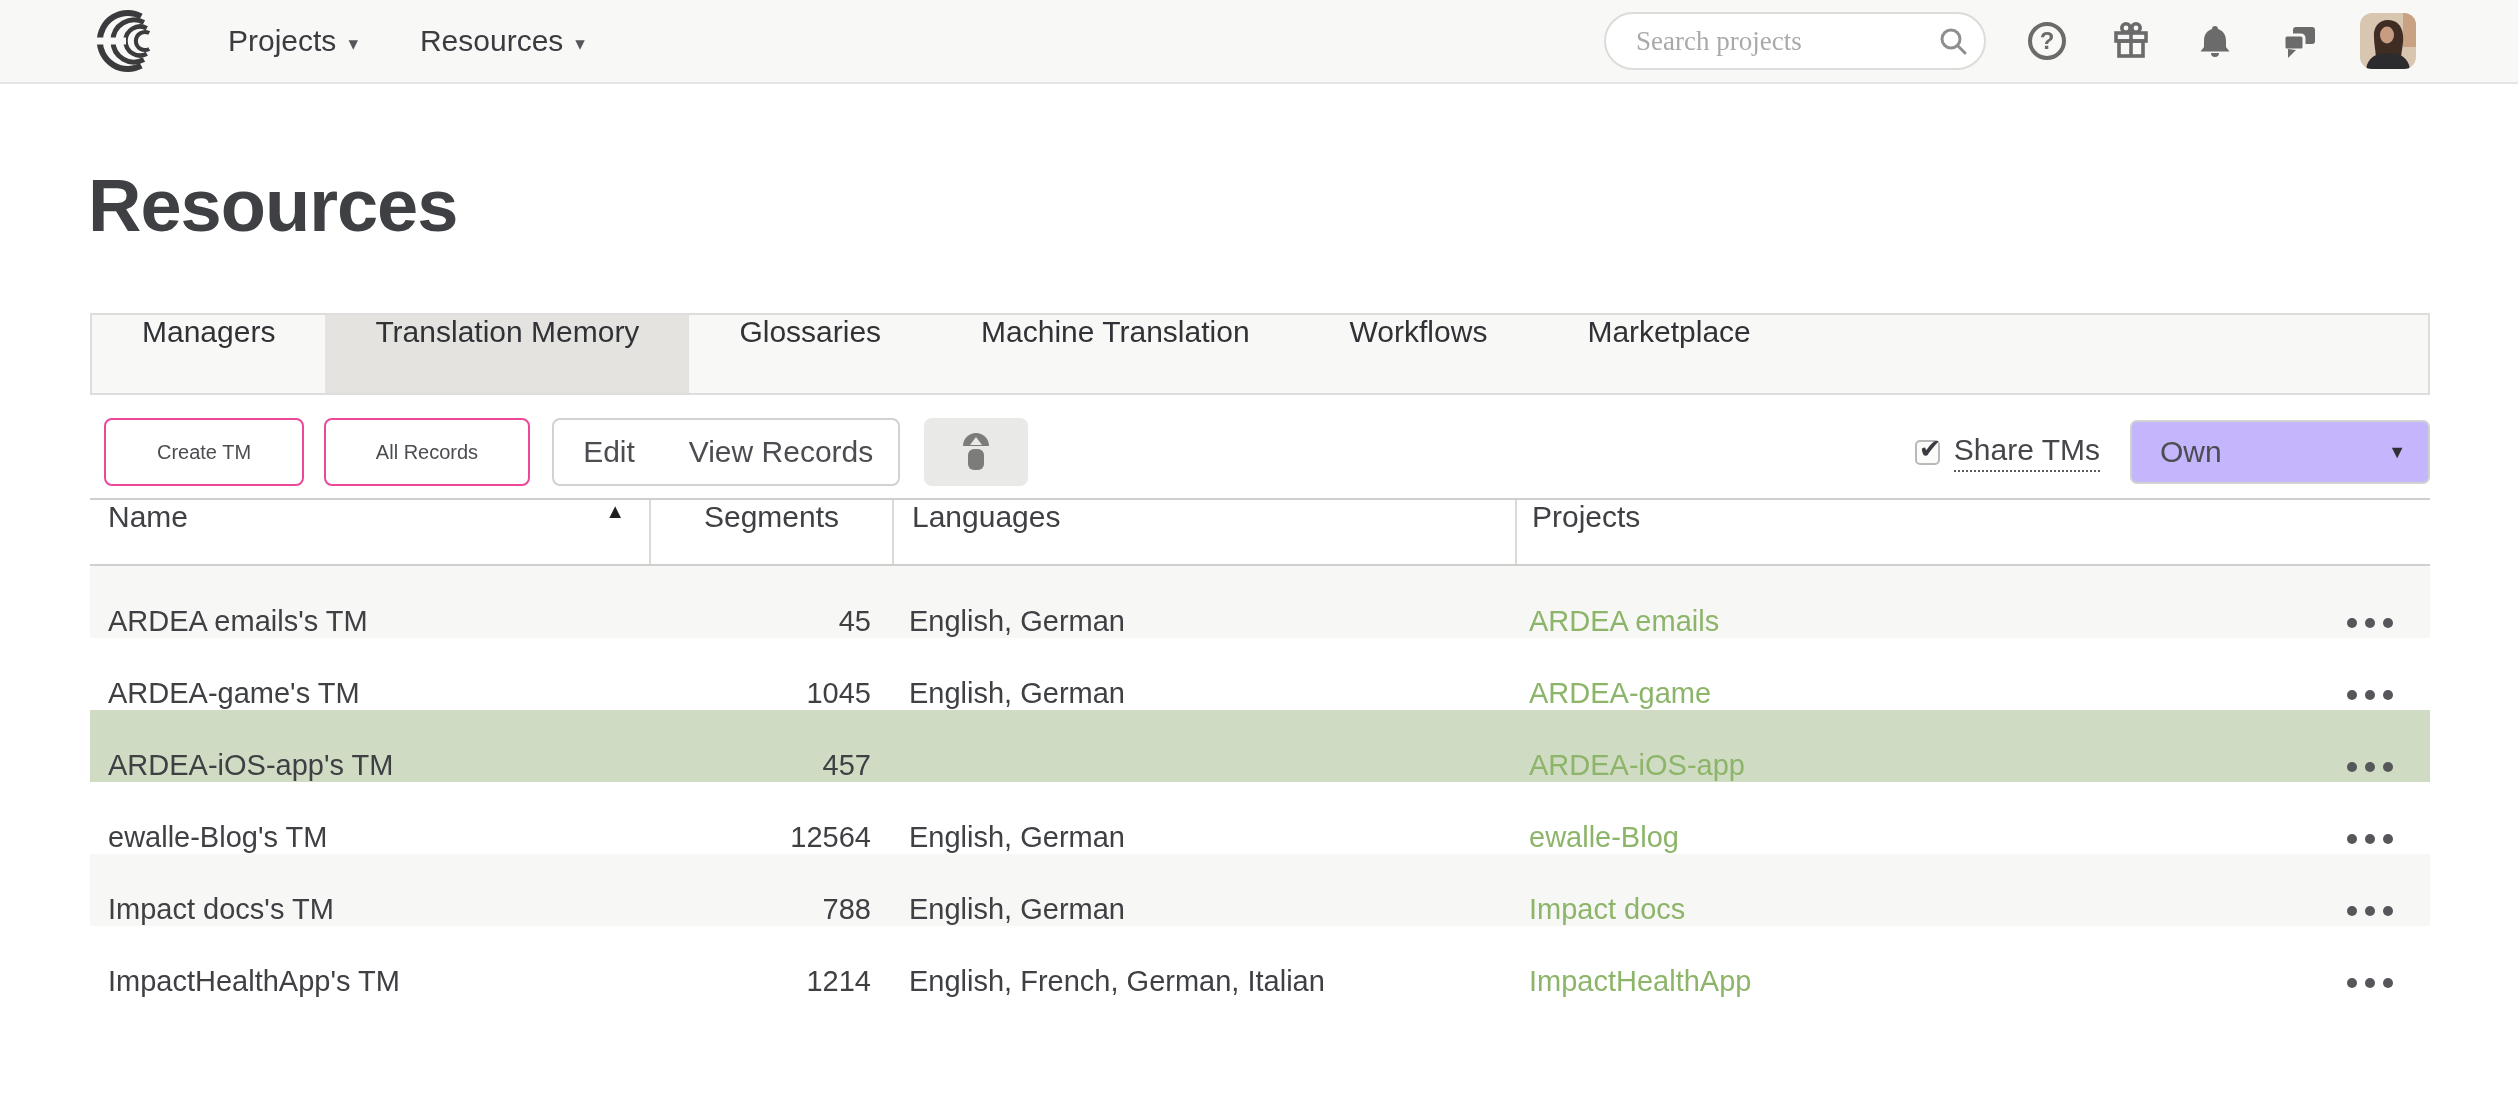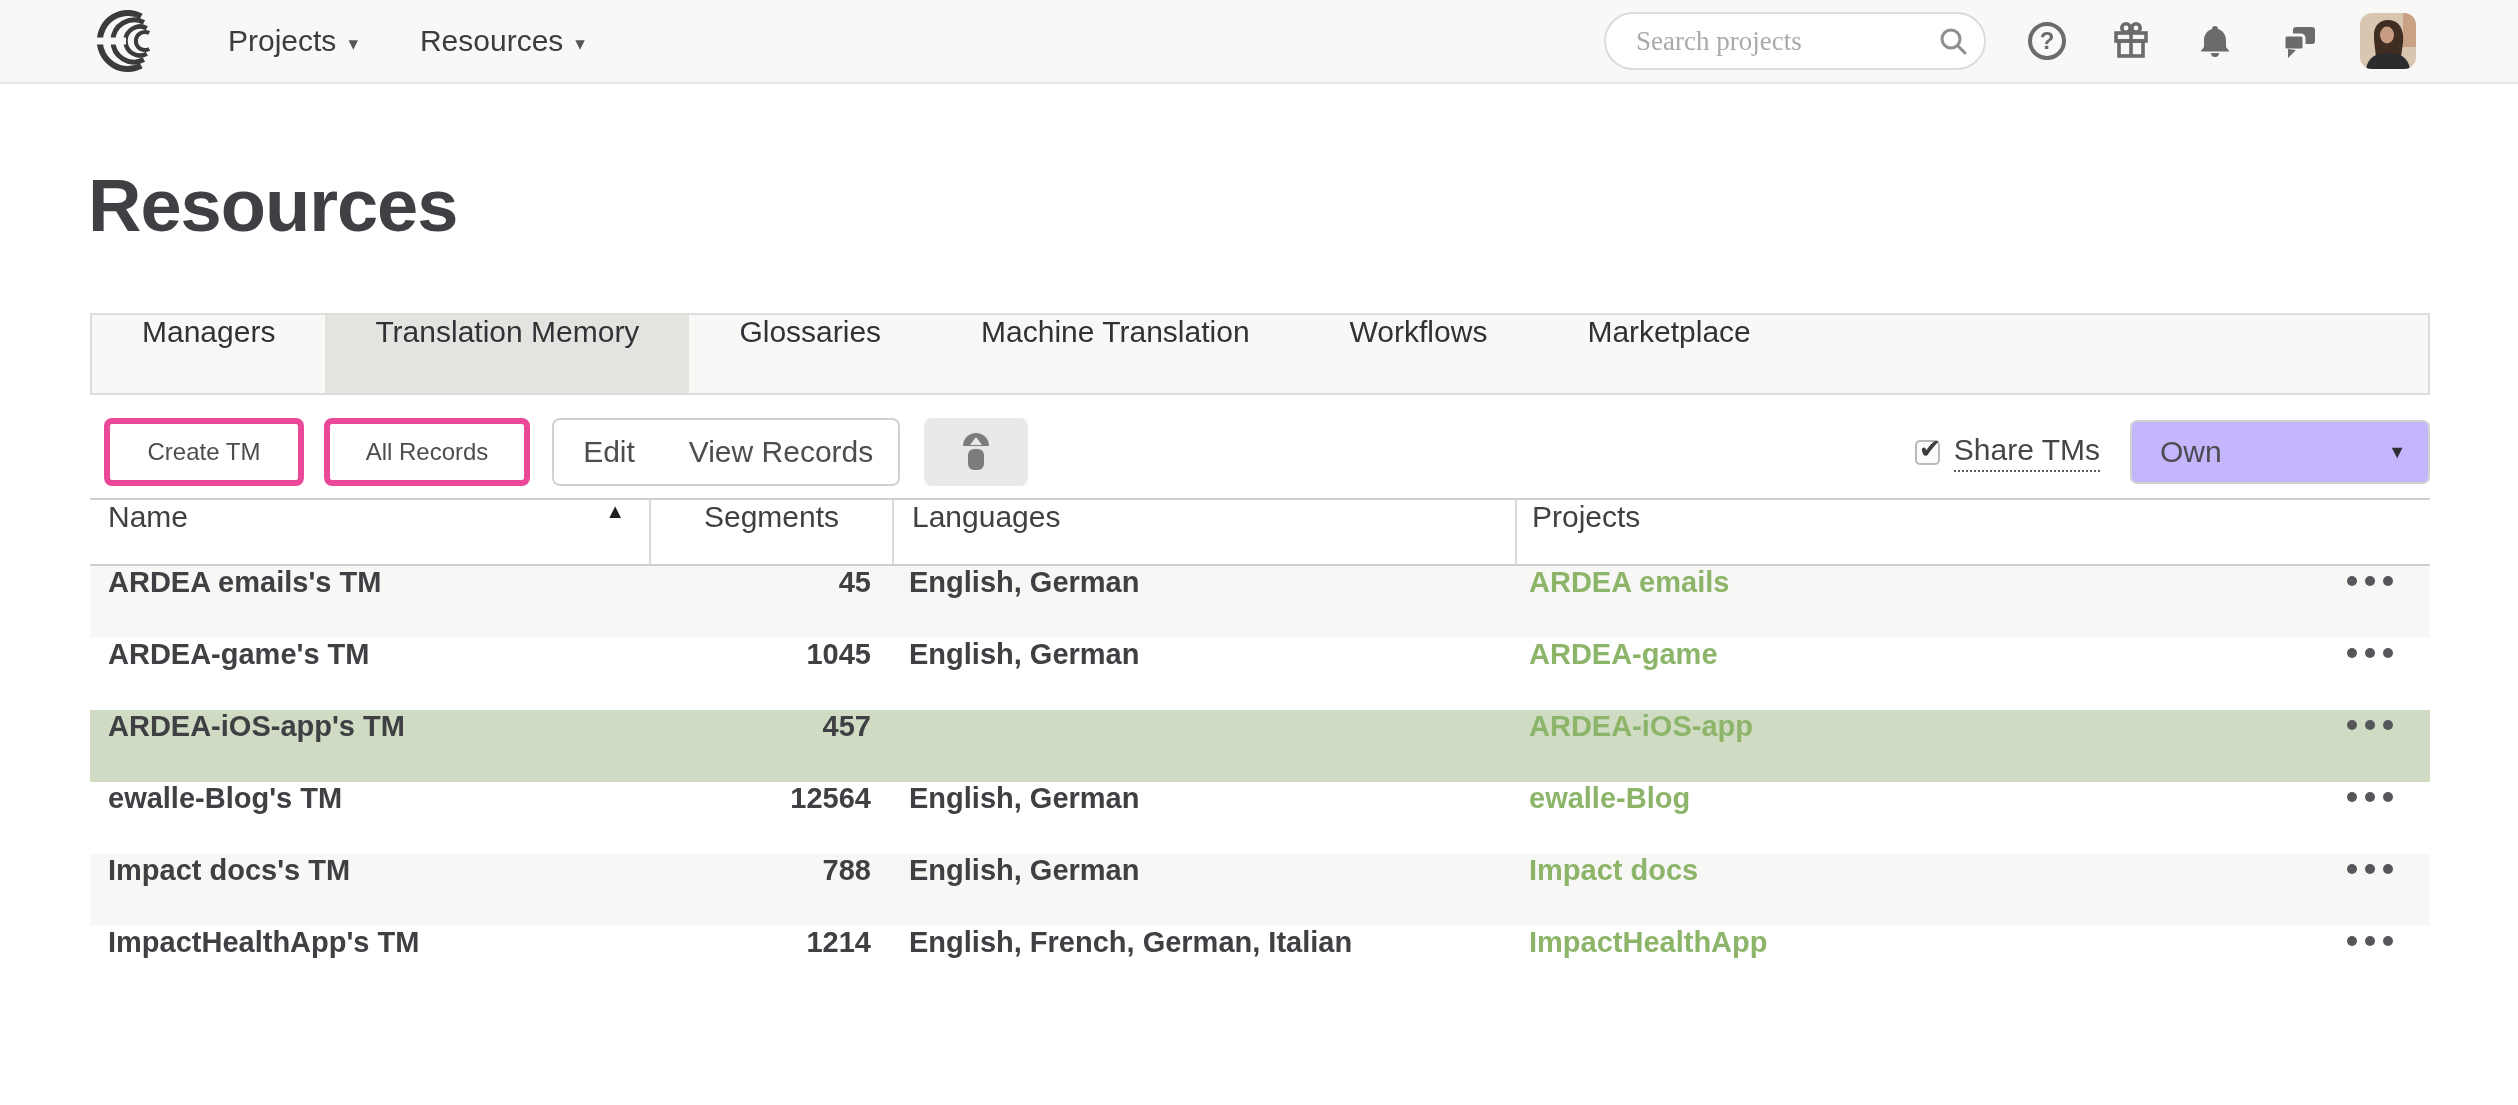--- a/index.html
+++ b/index.html
@@ -21,21 +21,21 @@
 
   
   .main{margin:0 88px 0 90px;}
   .page-title{margin:86px 0 0 -2px;font-size:74px;line-height:72px;font-weight:600;color:#3e4043;letter-spacing:-1px;}
 
   .tabstrip{margin-top:71px;display:flex;border:2px solid #dedddb;background:#f8f8f7;height:82px;box-sizing:border-box;}
   .tab{display:flex;align-items:flex-start;padding:0 50px;font-size:30px;color:#303236;cursor:pointer;white-space:nowrap;}
   .tab.active{background:#e4e3e0;}
 
   .toolbar{margin-top:23px;display:flex;align-items:center;height:68px;}
-  .btn{height:68px;box-sizing:border-box;background:#fff;border:6px solid #ec4899;border-radius:8px;font-size:24px;color:#4b4d51;display:flex;align-items:center;justify-content:center;cursor:pointer;white-space:nowrap;}
+  .btn{height:68px;box-sizing:border-box;background:#fff;border:2px solid #ec4899;border-radius:8px;font-size:20px;color:#4b4d51;display:flex;align-items:center;justify-content:center;cursor:pointer;white-space:nowrap;}
   .btn-create{width:200px;margin-left:14px;}
   .btn-all{width:206px;margin-left:20px;}
   .btn-group{display:flex;margin-left:22px;border:2px solid #d2d2d0;border-radius:8px;height:68px;box-sizing:border-box;background:#fff;}
   .btn-group .gbtn{border:none;background:none;height:100%;display:flex;align-items:center;justify-content:center;font-size:30px;color:#4b4d51;cursor:pointer;}
   .gbtn-edit{width:110px;border-right:2px solid #d2d2d0;}
   .gbtn-view{width:234px;}
   .btn-trash{width:104px;height:68px;margin-left:24px;background:#e9e9e7;border-radius:8px;display:flex;align-items:center;justify-content:center;cursor:pointer;}
 
   .share-cluster{margin-left:auto;display:flex;align-items:center;}
   .checkbox{width:25px;height:25px;box-sizing:border-box;border:2px solid #b9b9b7;border-radius:5px;background:#fbfbfa;position:relative;cursor:pointer;flex:0 0 auto;}
@@ -46,21 +46,21 @@
 
   
   .thead{margin-top:12px;display:flex;align-items:stretch;height:68px;border-top:2px solid #cfcfcd;border-bottom:2px solid #cfcfcd;box-sizing:border-box;font-size:30px;color:#3e4043;}
   .hcell{display:flex;align-items:flex-start;box-sizing:border-box;cursor:pointer;}
   .h-name{width:561px;padding-left:18px;border-right:2px solid #dadad8;}
   .h-seg{width:243px;justify-content:center;border-right:2px solid #dadad8;}
   .h-lang{width:623px;padding-left:18px;border-right:2px solid #dadad8;}
   .h-proj{flex:1;padding-left:15px;}
   .sort{margin-left:auto;margin-right:24px;font-size:20px;color:#1f1f1f;}
 
-  .trow{display:flex;height:72px;align-items:flex-start;font-size:29px;color:#3e4043;background:#fff;cursor:pointer;font-weight:bold;}
+  .trow{display:flex;height:72px;align-items:flex-end;font-size:29px;color:#3e4043;background:#fff;cursor:pointer;}
   .trow.alt{background:#f7f7f5;}
   .trow.selected{background:#d0dbc3;}
   .cell{box-sizing:border-box;}
   .c-name{width:561px;padding-left:18px;}
   .c-seg{width:240px;text-align:right;padding-right:20px;}
   .c-lang{width:623px;padding-left:18px;}
   .c-proj{flex:1;padding-left:15px;}
   .plink{color:#8db56a;text-decoration:none;cursor:pointer;}
   .c-menu{width:120px;display:flex;justify-content:center;}
   .dots{display:flex;gap:8px;cursor:pointer;padding:10px 6px;}

